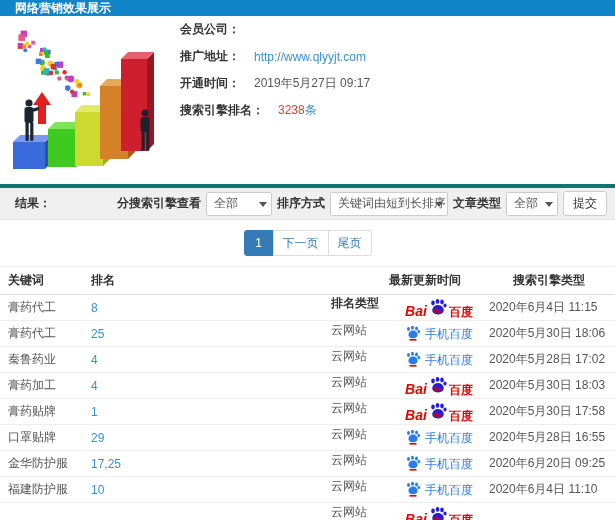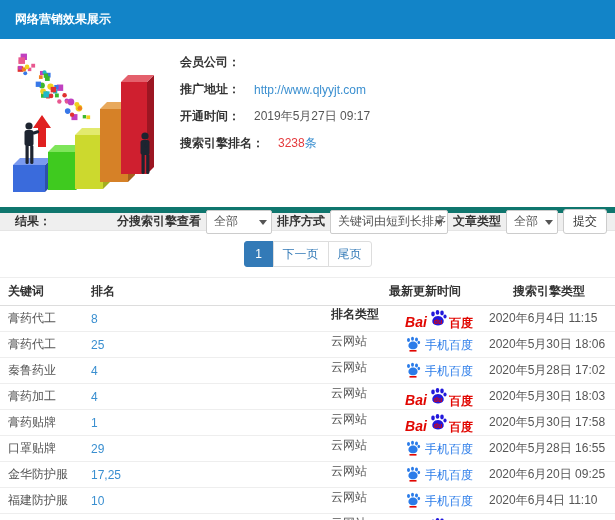--- a/index.html
+++ b/index.html
@@ -1,35 +1,35 @@
 <!DOCTYPE html>
 <html><head>
 <meta charset="utf-8">
 <style>
   * { margin:0; padding:0; box-sizing:border-box; }
   html,body { width:615px; height:520px; overflow:hidden; background:#fff;
     font-family:"Liberation Sans","DejaVu Sans",sans-serif; font-size:12px; color:#555; }
 
   
-  .topbar { height:39px; background:#1284c8; color:#fff; display:flex; align-items:center;
+  .topbar { height:16px; background:#1284c8; color:#fff; display:flex; align-items:center;
     padding-left:15px; font-size:12px; font-weight:bold; }
 
   
   .info-section { position:relative; height:168px; background:#fff; }
   .chart-illustration { position:absolute; left:3px; top:8px; }
-  .info-list { position:absolute; left:175px; top:10px; right:0; }
+  .info-list { position:absolute; left:175px; top:0; right:0; }
   .info-row { display:flex; align-items:center; height:27px; }
   .info-label { width:65px; text-align:right; font-weight:bold; color:#333; flex:0 0 65px; }
   .info-value { margin-left:14px; color:#555; }
   a.link-blue { color:#3a8fd0; text-decoration:none; }
   .red-num { color:#e4393c; }
   .blue-suffix { color:#3a8fd0; }
 
   
-  .filter-bar { height:24px; background:#efefef; border-top:6px solid #0f766e; border-bottom:1px solid #e5e5e5;
+  .filter-bar { height:36px; background:#efefef; border-top:4px solid #0f766e; border-bottom:1px solid #e5e5e5;
     display:flex; align-items:center; padding:0 8px 0 15px; }
   .filter-result-label { font-weight:bold; color:#333; }
   .filter-group { margin-left:auto; display:flex; align-items:center; gap:5px; }
   .filter-label { font-weight:bold; color:#333; white-space:nowrap; }
   .fake-select { background:#fff; border:1px solid #ccc; border-radius:2px; height:24px;
     display:flex; align-items:center; padding:0 16px 0 7px; position:relative; color:#555;
     white-space:nowrap; cursor:pointer; }
   .fake-select .caret { position:absolute; right:4px; top:9px; width:0; height:0;
     border-left:4px solid transparent; border-right:4px solid transparent; border-top:5px solid #555; }
   .sel-engine { width:66px; } .sel-sort { width:118px; } .sel-article { width:52px; }

